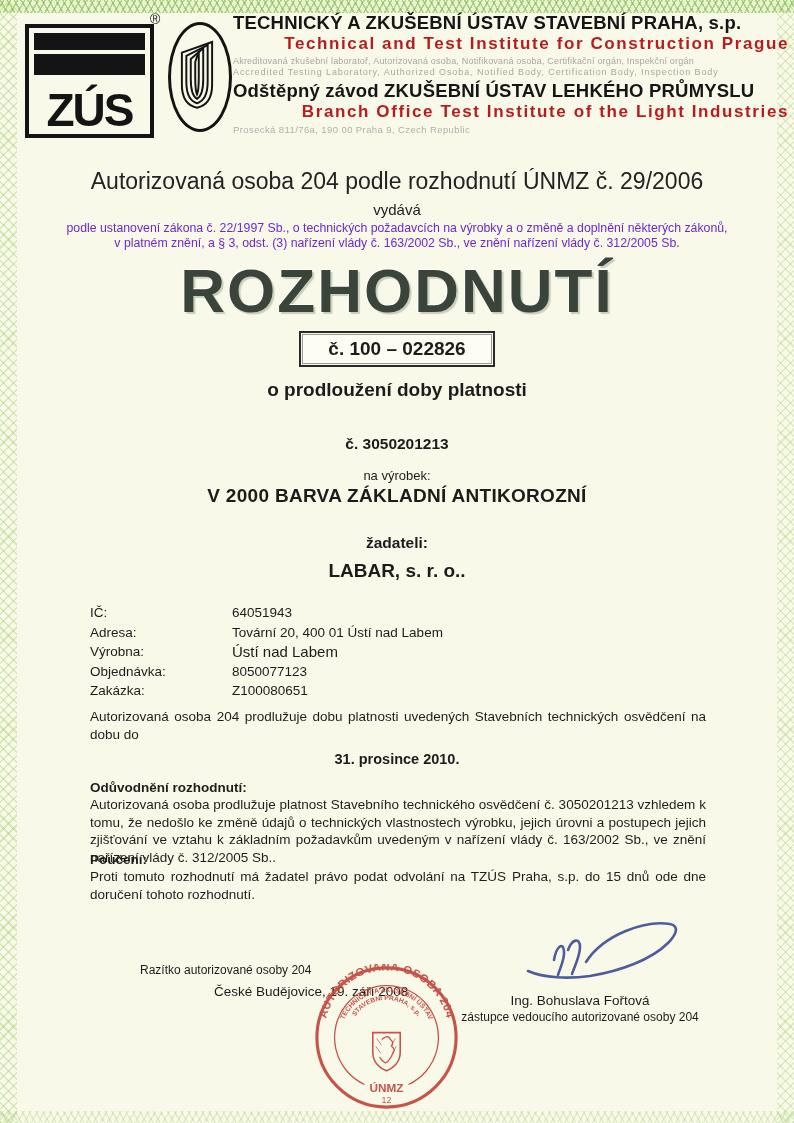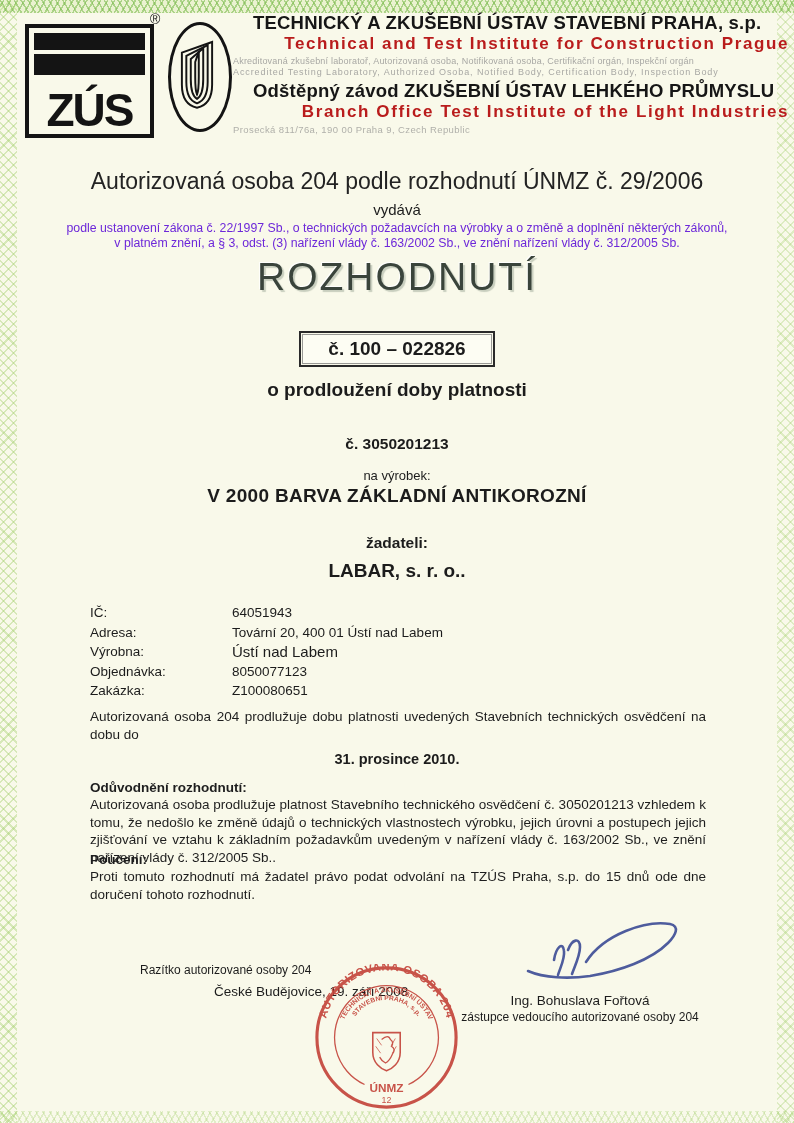--- a/index.html
+++ b/index.html
@@ -36,32 +36,32 @@
   .zus-bar1{top:5px;height:17px;}
   .zus-bar2{top:26px;height:21px;}
   .zus-text{position:absolute;left:0;right:0;bottom:1px;text-align:center;
     font-size:46px;font-weight:bold;letter-spacing:-2px;line-height:1;color:#141414;}
   .reg{left:150px;top:11px;font-size:14px;color:#141414;}
   .oval-logo{left:168px;top:22px;width:58px;height:104px;border:3px solid #141414;border-radius:50%;}
   .oval-logo svg{position:absolute;left:2px;top:2px;}
 
   
   .hdr{left:233px;top:12px;width:556px;}
-  .hdr .cs-big{font-size:18.5px;font-weight:bold;color:#161616;letter-spacing:.2px;line-height:21px;white-space:nowrap;margin-left:20px;}
+  .hdr .cs-big{font-size:18.5px;font-weight:bold;color:#161616;letter-spacing:.2px;line-height:21px;white-space:nowrap;}
   .hdr .en-big{font-size:17px;font-weight:bold;color:#b91c1c;letter-spacing:1.6px;line-height:21px;white-space:nowrap;text-align:right;}
   .hdr .cs-small{font-size:9px;color:#a8a8a4;letter-spacing:.2px;line-height:11px;white-space:nowrap;margin-top:2px;}
   .hdr .en-small{font-size:9px;color:#a8a8a4;letter-spacing:.9px;line-height:11px;white-space:nowrap;}
   .hdr .cs-big2{margin-top:2px;}
   .hdr .addr{font-size:9.5px;color:#b0b0aa;letter-spacing:.4px;margin-top:2px;}
 
   .center{left:0;width:794px;text-align:center;}
   .authorized{top:168px;font-size:23px;color:#232323;}
   .vydava{top:201px;font-size:15px;}
   .legal{top:221px;font-size:12.3px;line-height:15px;color:#6d28d9;}
-  .big-title{top:255px;font-size:39px;font-weight:normal;letter-spacing:2px;color:#3a443b;
+  .big-title{top:255px;font-size:62px;font-weight:bold;letter-spacing:2px;color:#3a443b;
     text-shadow:-1px -1px 0 rgba(255,255,255,.9), 2px 2px 1px rgba(110,125,110,.35);}
   .num-box-wrap{top:331px;}
   .num-box{display:inline-block;border:2px solid #2a2a2a;box-shadow:inset 0 0 0 1px #f9f9ea, inset 0 0 0 2px #9a9a96;
     padding:5px 27px;font-size:19px;font-weight:bold;background:#fdfdf3;}
   .subject{top:379px;font-size:19px;font-weight:bold;}
   .cert-name{top:416px;font-size:15.5px;font-weight:bold;}
   .cert-num{top:435px;font-size:15.5px;font-weight:bold;}
   .product-label{top:468px;font-size:13px;}
   .product-name{top:485px;font-size:19px;font-weight:bold;letter-spacing:.3px;}
   .applicant-label{top:534px;font-size:15.5px;font-weight:bold;}

